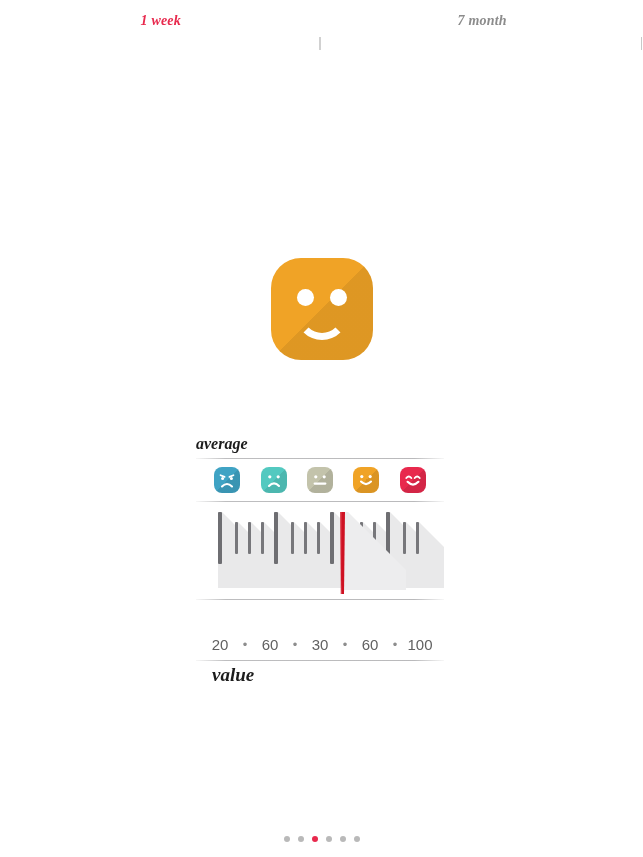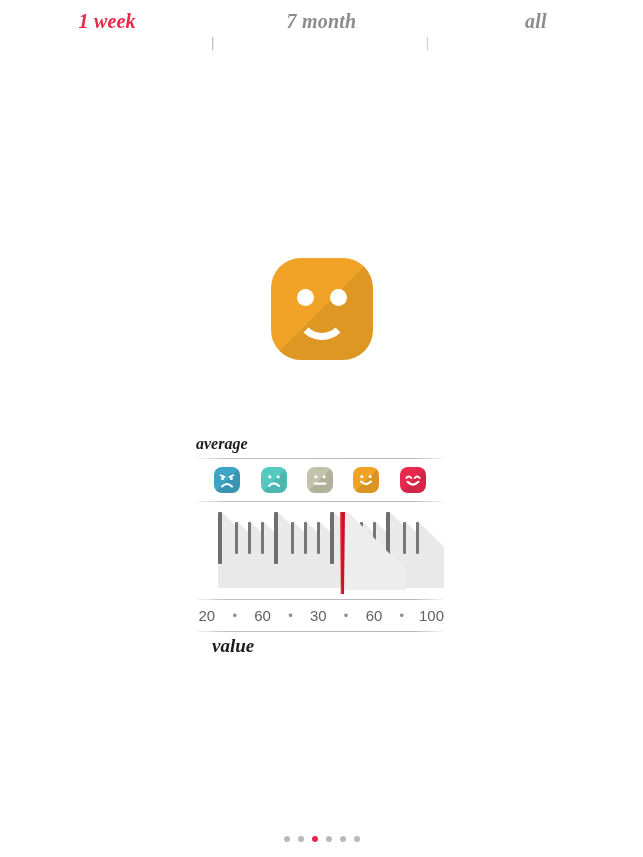--- a/index.html
+++ b/index.html
@@ -24,21 +24,21 @@
     height: 42px;
     display: flex;
     align-items: center;
   }
   .tab-cell {
     flex: 1 1 0;
     text-align: center;
     font-family: "Liberation Serif", serif;
     font-style: italic;
     font-weight: bold;
-    font-size: 20px;
+    font-size: 14px;
     letter-spacing: 0.2px;
     color: #8c8c8c;
     line-height: 42px;
     user-select: none;
   }
   .tab-cell.active {
     color: #e8294d;
   }
   .tab-sep {
     flex: 0 0 0px;
@@ -205,22 +205,23 @@
     z-index: 3;
     pointer-events: none;
   }
 
   
   #scale-row {
     height: 31px;
     display: flex;
     align-items: center;
     justify-content: center;
-    gap: 12px;
+    gap: 0;
     user-select: none;
+    margin-top: 29px;
   }
   .scale-num {
     font-family: "Liberation Sans", sans-serif;
     font-size: 15px;
     color: #616161;
     width: 34px;
     text-align: center;
   }
   .scale-dot {
     font-family: "Liberation Sans", sans-serif;
@@ -258,21 +259,20 @@
   <div class="tab-sep">
       <span>|</span>
     </div>
   <div class="tab-sep">
       <span>|</span>
     </div>
   <div class="tab-cell">7 month</div>
   <div class="tab-sep">
       <span>|</span>
     </div>
-  <div class="tab-cell">all</div>
 </div>
 
 <div id="hero-icon-wrap">
   <div id="hero-icon">
     <div class="shadow-wedge"></div>
     <div class="eye left"></div>
     <div class="eye right"></div>
     <div class="mouth"></div>
   </div>
 </div>

